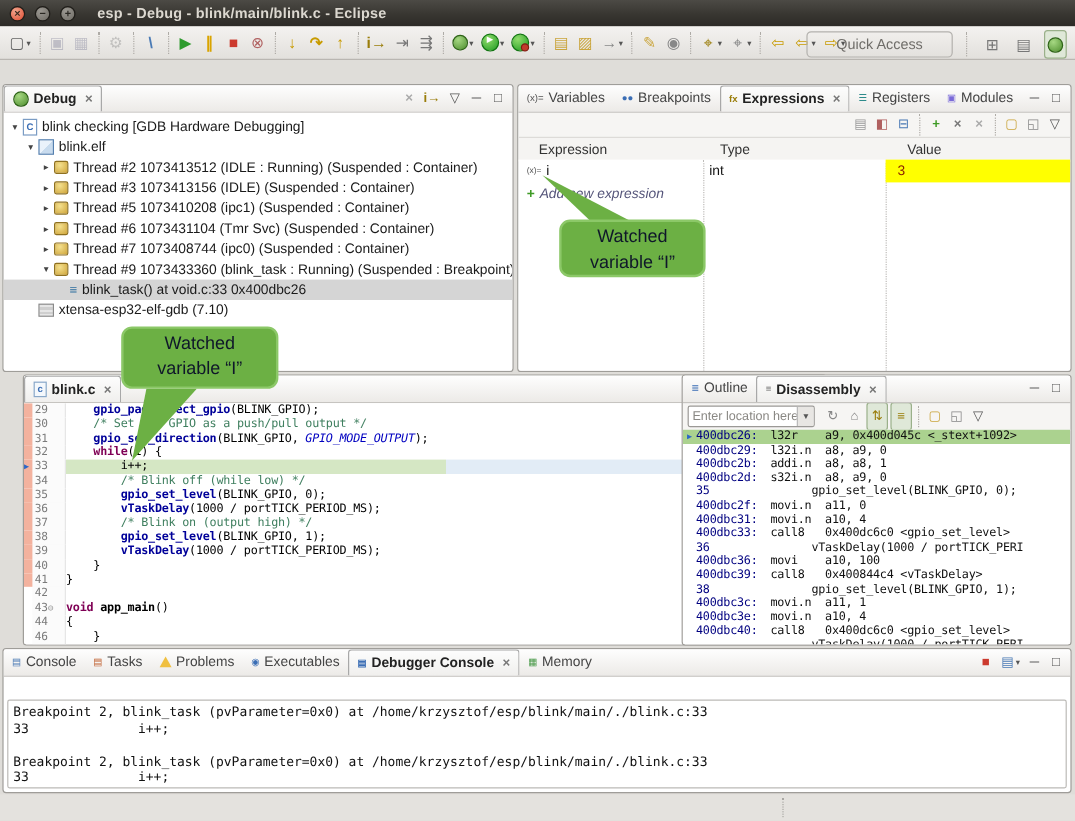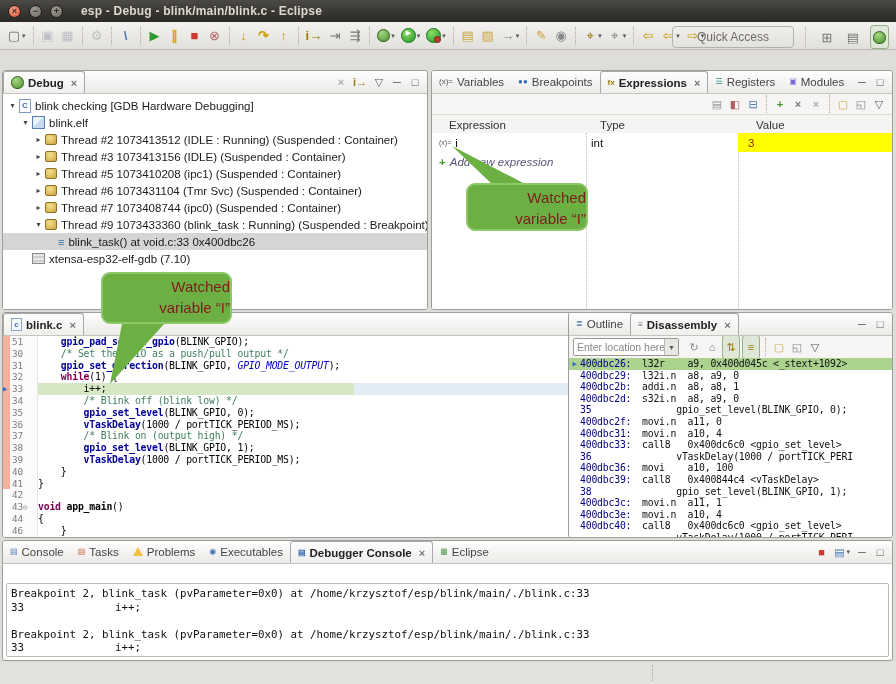--- a/index.html
+++ b/index.html
@@ -120,21 +120,21 @@
   .conhead{position:absolute;left:6px;top:26px;font-size:11.5px;color:#222;white-space:nowrap}
   .conbox{position:absolute;left:3px;right:3px;top:42px;bottom:3px;border:1px solid #bcbab7;
     border-radius:2px;background:#fff;overflow:hidden;padding:3px 0 0 4px}
   .conline{font-family:"DejaVu Sans Mono",monospace;font-size:10.8px;line-height:13.5px;
     white-space:pre;color:#111}
   
   .statusbar{position:absolute;left:0;top:662px;width:896px;height:22px;background:#e4e2de}
   .grip{position:absolute;left:652px;top:3px;height:16px;border-left:1px dotted #a9a7a3}
   
   .callout{position:absolute;z-index:50;background:#6cb044;border:2px solid #8cc868;border-radius:9px;
-    color:#7f1d1d;text-align:right;font-size:15px;line-height:21px;padding-top:2px;box-sizing:border-box}
+    color:#0f172a;text-align:center;font-size:15px;line-height:21px;padding-top:2px;box-sizing:border-box}
   .ctail{position:absolute;z-index:49;pointer-events:none}
 </style>
 </head>
 <body>
 
 <div class="titlebar">
   <span class="winbtn close">×</span>
   <span class="winbtn min">−</span>
   <span class="winbtn max">+</span>
   <span class="wtitle">esp - Debug - blink/main/blink.c - Eclipse</span>
@@ -426,45 +426,45 @@
         <span style="width: 152px; padding-left: 5px; box-sizing: border-box;">int</span>
         <span style="flex: 1 1 0%; align-self: stretch; display: flex; align-items: center; padding-left: 10px; background: rgb(255, 255, 0); color: rgb(139, 37, 0);">3</span>
       </div>
       <div class="exprow">
         <span style="color: rgb(63, 155, 38); font-weight: bold; margin: 0px 4px 0px 7px;">+</span>
         <span style="font-style: italic; color: rgb(85, 85, 122);">Add new expression</span>
       </div>
     </div>
 </div>
 
-<div class="panel" id="editor-panel" style="left:2px;top:312px;width:670px;height:226px">
+<div class="panel" id="editor-panel" style="left:19px;top:312px;width:670px;height:226px">
   <div class="tabrow">
     <span id="editor-tabs" style="display:flex">
         <span class="vtab active">
           <span class="icon-filec"></span>
           <span class="tablbl">blink.c</span>
           <span class="tabx">×</span>
         </span>
       </span>
     <span class="tr-right" id="editor-window-tools">
         <span class="tbtn">
           <span class="tbg" style="color: rgb(85, 85, 85);">─</span>
         </span>
         <span class="tbtn">
           <span class="tbg" style="color: rgb(85, 85, 85); font-weight: bold;">□</span>
         </span>
       </span>
   </div>
   <div class="edbody" id="editor-body">
-      <div class="crow"><span class="cann a"></span><span class="cnum">51</span><span class="ccode"><span class="tk-p">    </span><span class="tk-f">gpio_pad_select_gpio</span><span class="tk-p">(BLINK_GPIO);</span></span></div>
+      <div class="crow"><span class="cann a"></span><span class="cnum">29</span><span class="ccode"><span class="tk-p">    </span><span class="tk-f">gpio_pad_select_gpio</span><span class="tk-p">(BLINK_GPIO);</span></span></div>
       <div class="crow"><span class="cann a"></span><span class="cnum">30</span><span class="ccode"><span class="tk-p">    </span><span class="tk-c">/* Set the GPIO as a push/pull output */</span></span></div>
       <div class="crow"><span class="cann a"></span><span class="cnum">31</span><span class="ccode"><span class="tk-p">    </span><span class="tk-f">gpio_set_direction</span><span class="tk-p">(BLINK_GPIO, </span><span class="tk-m">GPIO_MODE_OUTPUT</span><span class="tk-p">);</span></span></div>
       <div class="crow"><span class="cann a"></span><span class="cnum">32</span><span class="ccode"><span class="tk-p">    </span><span class="tk-k">while</span><span class="tk-p">(1) {</span></span></div>
       <div class="crow cur"><span class="cann a"><span class="cip">▶</span></span><span class="cnum">33</span><span class="ccode"><span class="tk-p">        i++;</span></span></div>
-      <div class="crow"><span class="cann a"></span><span class="cnum">34</span><span class="ccode"><span class="tk-p">        </span><span class="tk-c">/* Blink off (blink low) */</span></span></div>
+      <div class="crow"><span class="cann a"></span><span class="cnum">34</span><span class="ccode"><span class="tk-p">        </span><span class="tk-c">/* Blink off (while low) */</span></span></div>
       <div class="crow"><span class="cann a"></span><span class="cnum">35</span><span class="ccode"><span class="tk-p">        </span><span class="tk-f">gpio_set_level</span><span class="tk-p">(BLINK_GPIO, 0);</span></span></div>
       <div class="crow"><span class="cann a"></span><span class="cnum">36</span><span class="ccode"><span class="tk-p">        </span><span class="tk-f">vTaskDelay</span><span class="tk-p">(1000 / portTICK_PERIOD_MS);</span></span></div>
       <div class="crow"><span class="cann a"></span><span class="cnum">37</span><span class="ccode"><span class="tk-p">        </span><span class="tk-c">/* Blink on (output high) */</span></span></div>
       <div class="crow"><span class="cann a"></span><span class="cnum">38</span><span class="ccode"><span class="tk-p">        </span><span class="tk-f">gpio_set_level</span><span class="tk-p">(BLINK_GPIO, 1);</span></span></div>
       <div class="crow"><span class="cann a"></span><span class="cnum">39</span><span class="ccode"><span class="tk-p">        </span><span class="tk-f">vTaskDelay</span><span class="tk-p">(1000 / portTICK_PERIOD_MS);</span></span></div>
       <div class="crow"><span class="cann a"></span><span class="cnum">40</span><span class="ccode"><span class="tk-p">    }</span></span></div>
       <div class="crow"><span class="cann a"></span><span class="cnum">41</span><span class="ccode"><span class="tk-p">}</span></span></div>
       <div class="crow"><span class="cann"></span><span class="cnum">42</span><span class="ccode"></span></div>
       <div class="crow"><span class="cann"></span><span class="cnum">43<span class="cfold">⊖</span></span><span class="ccode"><span class="tk-k">void</span><span class="tk-p"> </span><span class="tk-b">app_main</span><span class="tk-p">()</span></span></div>
       <div class="crow"><span class="cann"></span><span class="cnum">44</span><span class="ccode"><span class="tk-p">{</span></span></div>
@@ -566,21 +566,21 @@
           <span class="tabic" style="color: rgb(59, 110, 181);">◉</span>
           <span class="tablbl">Executables</span>
         </span>
         <span class="vtab active">
           <span class="tabic" style="color: rgb(59, 110, 181);">▤</span>
           <span class="tablbl">Debugger Console</span>
           <span class="tabx">×</span>
         </span>
         <span class="vtab">
           <span class="tabic" style="color: rgb(74, 154, 74);">▦</span>
-          <span class="tablbl">Eclipse</span>
+          <span class="tablbl">Memory</span>
         </span>
       </span>
     <span class="tr-right" id="console-tools">
         <span class="tbtn">
           <span class="tbg" style="color: rgb(204, 58, 46);">■</span>
         </span>
         <span class="tbtn">
           <span class="tbg" style="color: rgb(74, 122, 181);">▤</span>
           <span class="dd">▾</span>
         </span>

